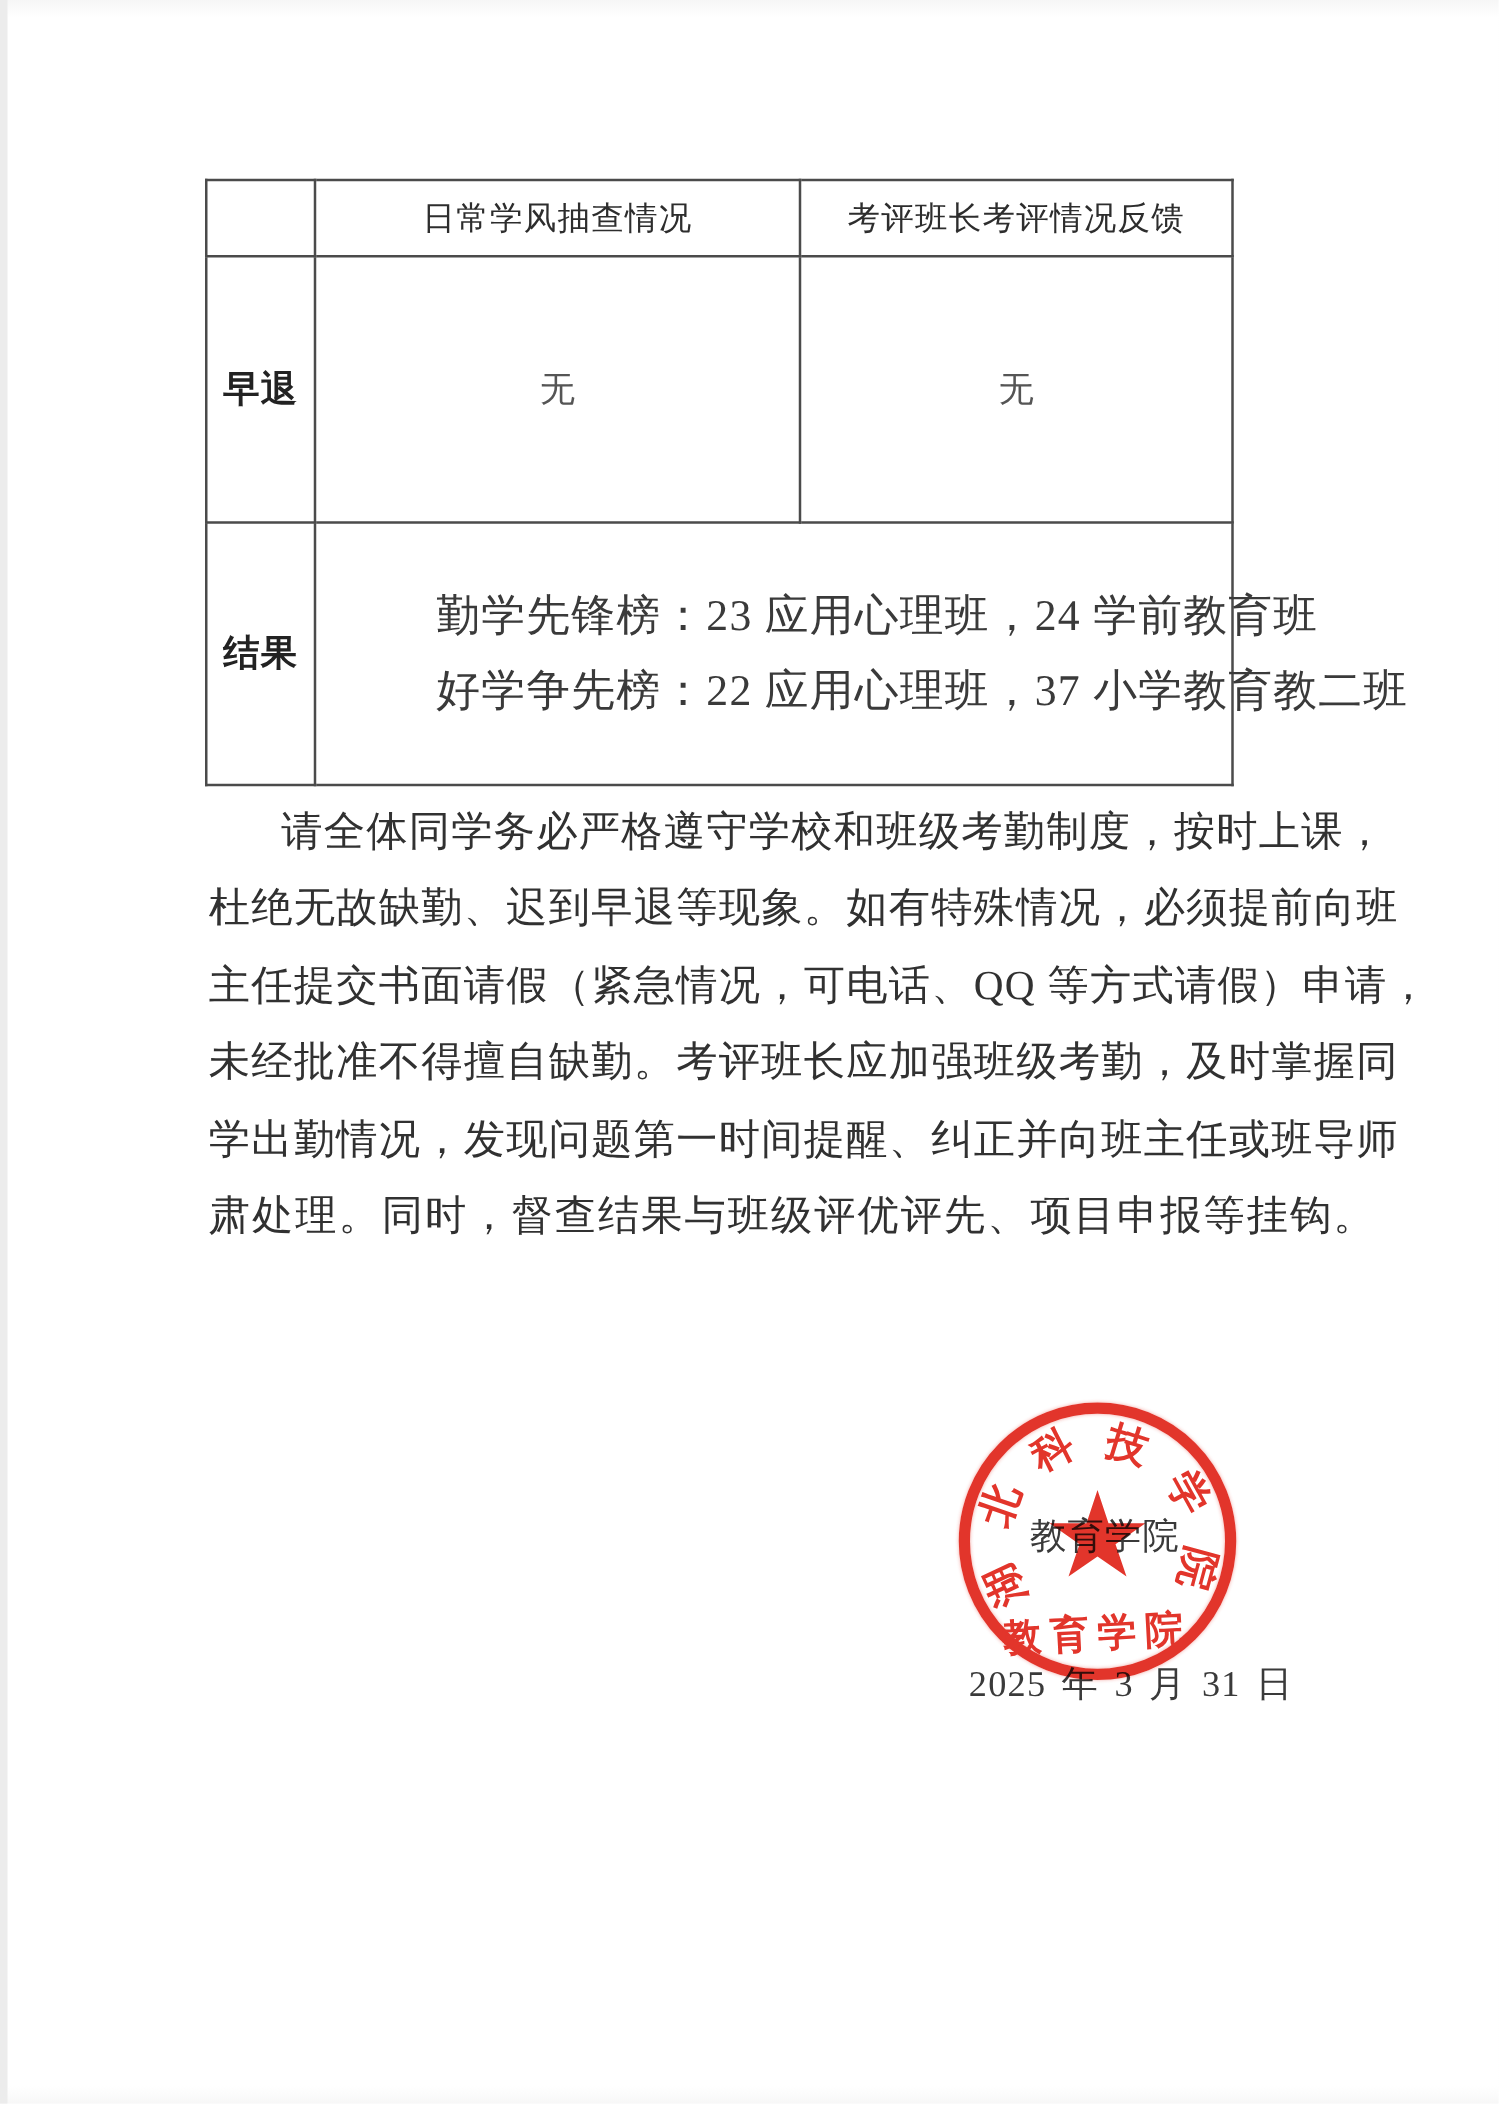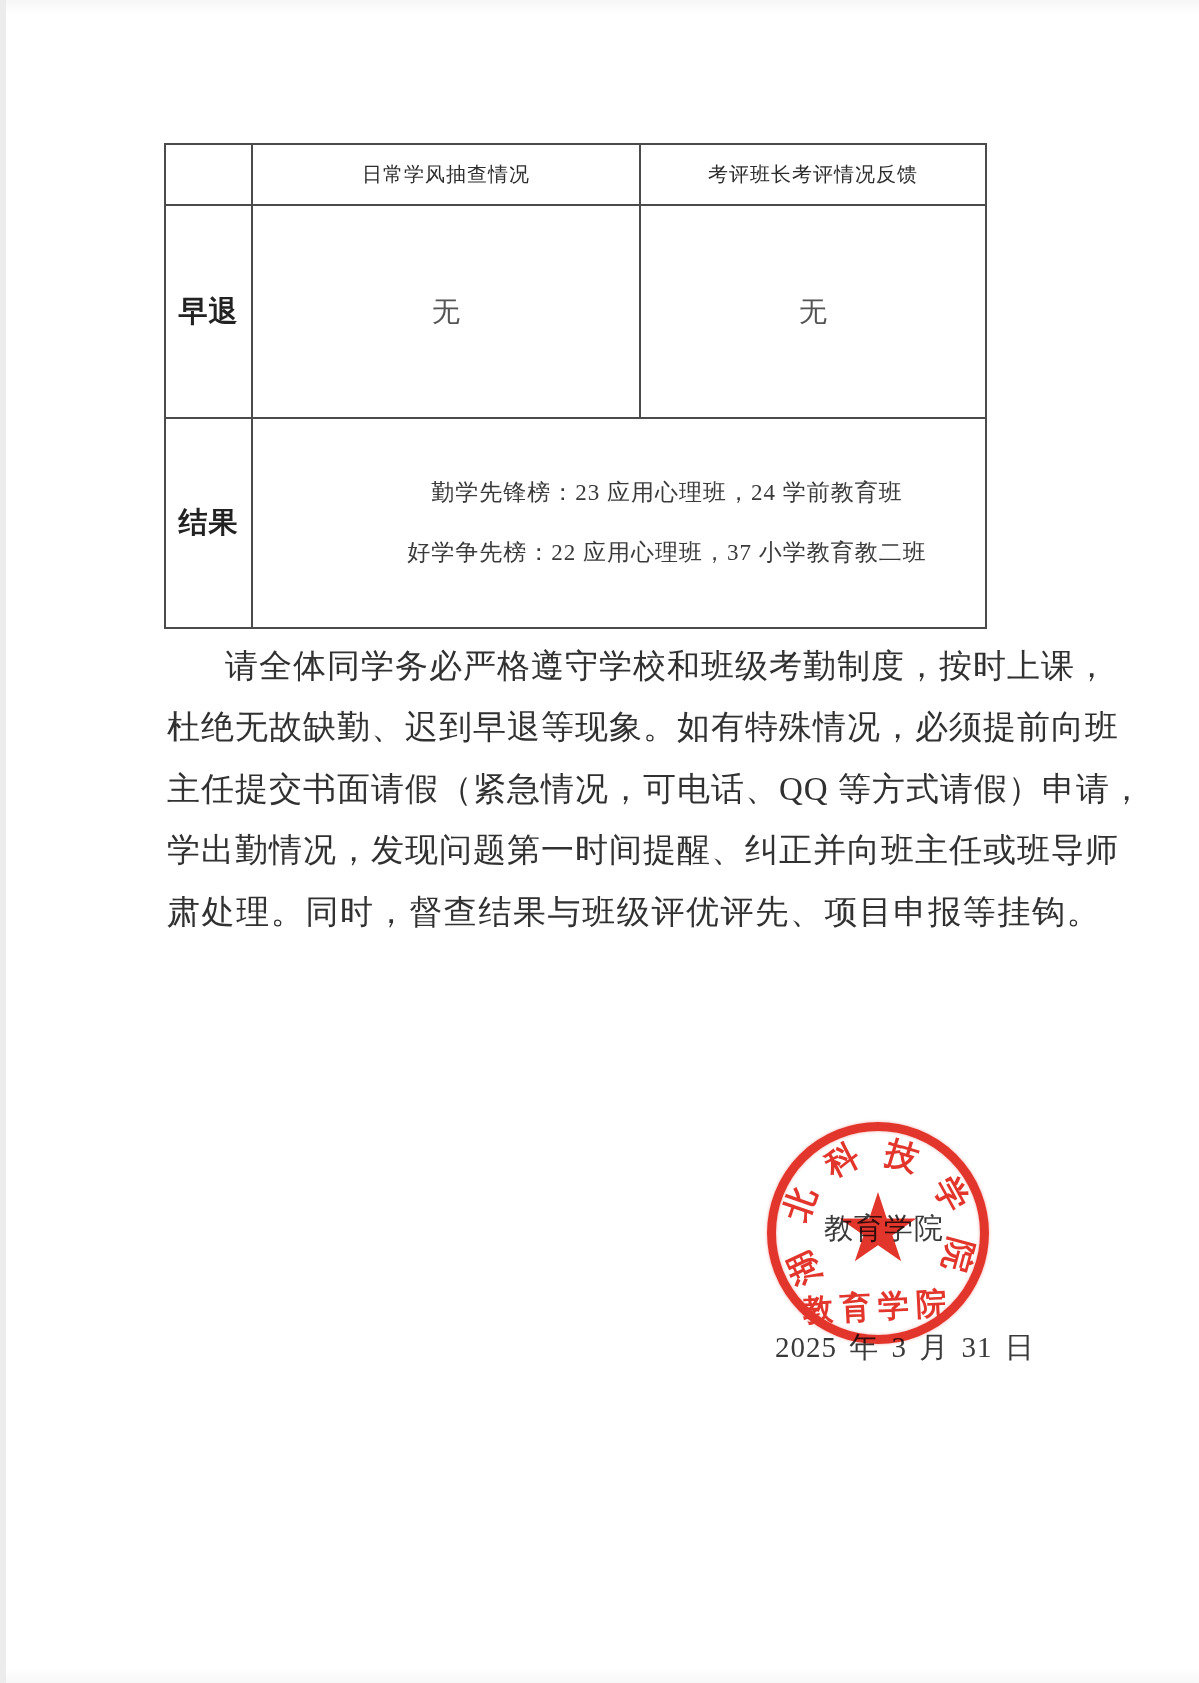--- a/index.html
+++ b/index.html
@@ -33,34 +33,34 @@
     text-align:center;
   }
   .col-label{width:87px;}
   .col-daily{width:388px;}
   .col-monitor{width:346px;}
   tr.hdr{height:61px;}
   tr.r-zaotui{height:213px;}
   tr.r-jieguo{height:210px;}
   .hdr th{
     font-family:"Liberation Sans", sans-serif;
-    font-weight:500;font-size:20px;color:#2d2d2d;
+    font-weight:500;font-size:26px;color:#2d2d2d;
     letter-spacing:1px;
   }
   .row-label{
     font-family:"Liberation Sans", sans-serif;
     font-weight:600;font-size:29px;color:#222;
     letter-spacing:1px;
   }
   .cell-none{
     font-size:28px;color:#555;
   }
   .result-cell{
     padding-left:96px !important;
-    font-size:23px;color:#3a3a3a;
+    font-size:35px;color:#3a3a3a;
     letter-spacing:1px;
   }
   .result-line{line-height:60px;white-space:nowrap;}
 
   
   .notice{
     position:absolute;left:167px;top:636px;width:823px;
     font-size:33px;color:#313131;
   }
   .nline{
@@ -151,20 +151,21 @@
         <div class="result-line">好学争先榜：22 应用心理班，37 小学教育教二班</div>
       </td>
     </tr>
   </tbody>
     </table>
 
   <div class="notice">
     <div class="nline first">请全体同学务必严格遵守学校和班级考勤制度，按时上课，</div>
     <div class="nline">杜绝无故缺勤、迟到早退等现象。如有特殊情况，必须提前向班</div>
     <div class="nline">主任提交书面请假（紧急情况，可电话、QQ 等方式请假）申请，</div>
+    <div class="nline">未经批准不得擅自缺勤。考评班长应加强班级考勤，及时掌握同</div>
     <div class="nline">学出勤情况，发现问题第一时间提醒、纠正并向班主任或班导师</div>
     <div class="nline last">肃处理。同时，督查结果与班级评优评先、项目申报等挂钩。</div>
   </div>
 
   <div class="stamp">
     <div class="stamp-ring"></div>
     <div class="stamp-star"></div>
     <span class="arc-ch c1">湖</span>
     <span class="arc-ch c2">北</span>
     <span class="arc-ch c3">科</span>

